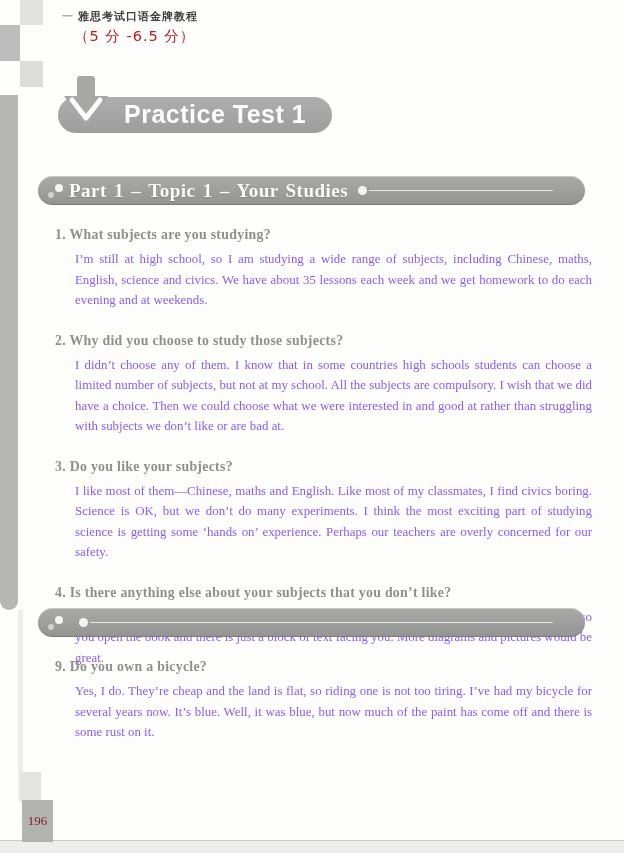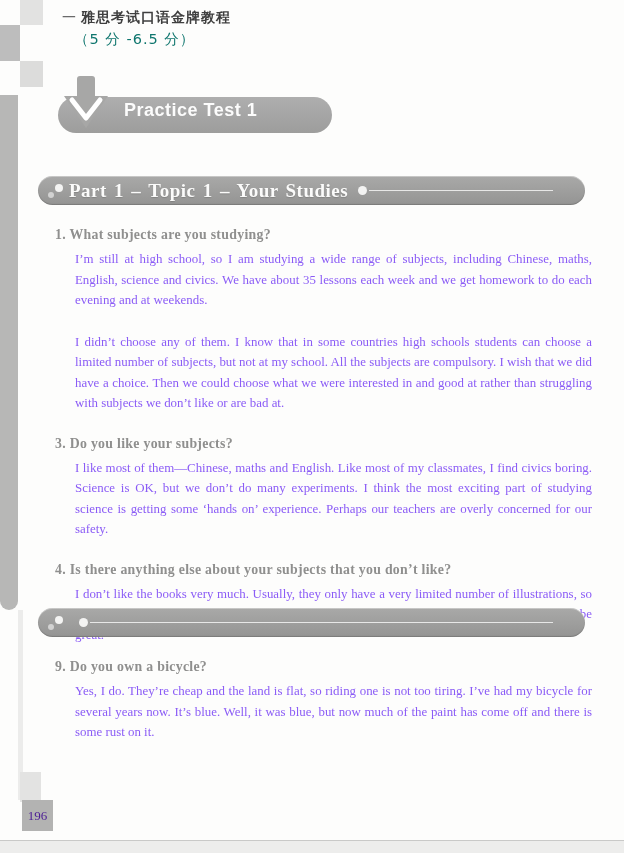--- a/index.html
+++ b/index.html
@@ -13,35 +13,35 @@
   .sq1{left:20px;top:0;width:23px;height:25px;background:#e2e2e1;}
   .sq2{left:0;top:25px;width:20px;height:36px;background:#bdbdbd;}
   .sq3{left:20px;top:61px;width:23px;height:26px;background:#dcdcdb;}
   .strip{left:0;top:95px;width:18px;height:515px;background:#b7b7b6;border-radius:0 0 14px 14px;}
   .strip-faint{left:18px;top:610px;width:5px;height:190px;background:#ececeb;}
   .strip-block{left:20px;top:772px;width:21px;height:30px;background:#e3e3e2;}
   .bottom-line{left:0;top:840px;width:624px;height:1px;background:#c9c9c8;}
   .bottom-band{left:0;top:841px;width:624px;height:12px;background:#ededec;}
   
   .pagenum{
-    position:absolute;left:22px;top:800px;width:31px;height:31px;
-    background:#b3b3b2;color:#4c1d95;font-size:13px;
+    position:absolute;left:22px;top:800px;width:31px;height:42px;
+    background:#b3b3b2;color:#7f1d1d;font-size:13px;
     display:flex;align-items:center;justify-content:center;
   }
   
   .hdr{position:absolute;left:62px;top:9px;font-family:"DejaVu Sans", sans-serif;}
-  .hdr-line1{font-size:14px;font-weight:bold;color:#3f3f3f;letter-spacing:1px;}
+  .hdr-line1{font-size:11px;font-weight:bold;color:#3f3f3f;letter-spacing:1px;}
   .hdr-dash{color:#6a6a6a;font-weight:normal;margin-right:4px;}
-  .hdr-line2{font-size:14.5px;color:#0f766e;margin-top:3px;margin-left:12px;letter-spacing:1px;}
+  .hdr-line2{font-size:14.5px;color:#b91c1c;margin-top:3px;margin-left:12px;letter-spacing:1px;}
   
   .banner{position:absolute;left:58px;top:97px;width:274px;height:36px;
     background:linear-gradient(#aeaeae,#9d9d9c);border-radius:18px;}
   .banner-label{
     position:absolute;left:66px;top:3px;
-    font-family:"Liberation Sans", sans-serif;font-weight:bold;font-size:18px;
+    font-family:"Liberation Sans", sans-serif;font-weight:bold;font-size:25px;
     color:#fcfcfc;letter-spacing:0.5px;white-space:nowrap;
   }
   .banner-arrow{position:absolute;left:4px;top:-21px;width:48px;height:58px;}
   
   .section{position:absolute;left:38px;width:547px;}
   .sec1{top:176px;}
   .sec2{top:608px;}
   .bar{
     height:29px;border-radius:15px;
     background:linear-gradient(#a9a9a8,#949493);
@@ -112,20 +112,21 @@
       <span class="bar-bullet"></span>
       <span class="bar-line"></span>
     </div>
     <div class="qa-list">
   <div class="qa">
     <div class="question">1. What subjects are you studying?</div>
     <div class="answer">I’m still at high school, so I am studying a wide range of subjects, including Chinese, maths, English, science and civics. We have about 35 lessons each week and we get homework to do each evening and at weekends.</div>
   </div>
 
   <div class="qa">
+    <div class="question">2. Why did you choose to study those subjects?</div>
     <div class="answer">I didn’t choose any of them. I know that in some countries high schools students can choose a limited number of subjects, but not at my school. All the subjects are compulsory. I wish that we did have a choice. Then we could choose what we were interested in and good at rather than struggling with subjects we don’t like or are bad at.</div>
   </div>
 
   <div class="qa">
     <div class="question">3. Do you like your subjects?</div>
     <div class="answer">I like most of them—Chinese, maths and English. Like most of my classmates, I find civics boring. Science is OK, but we don’t do many experiments. I think the most exciting part of studying science is getting some ‘hands on’ experience. Perhaps our teachers are overly concerned for our safety.</div>
   </div>
 
   <div class="qa">
     <div class="question">4. Is there anything else about your subjects that you don’t like?</div>

